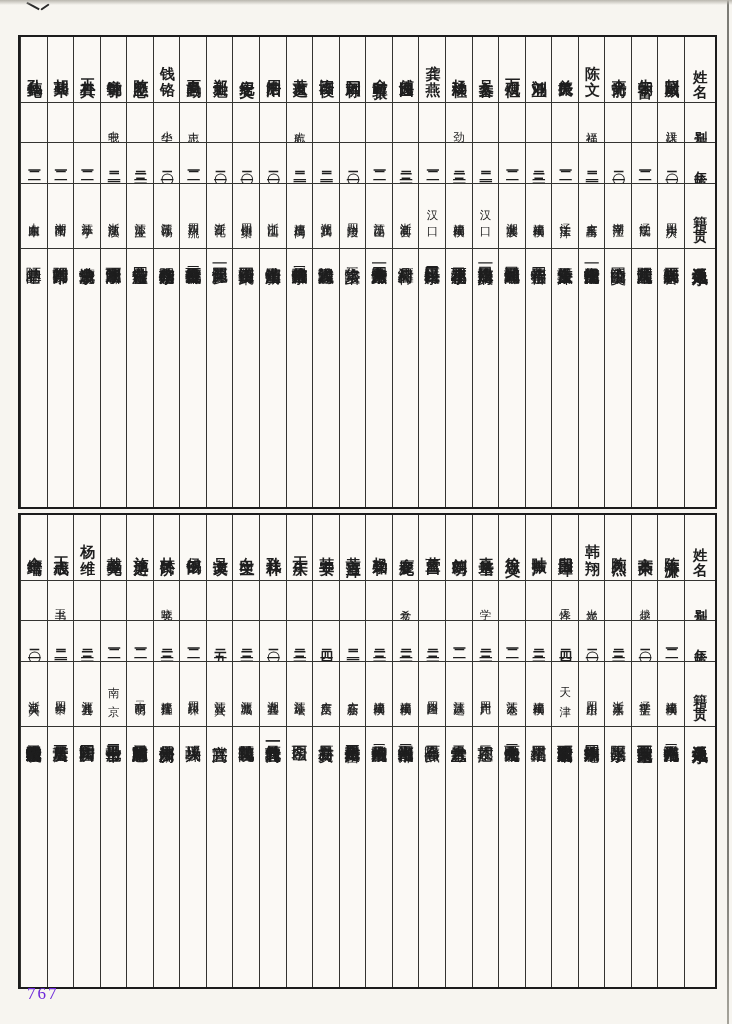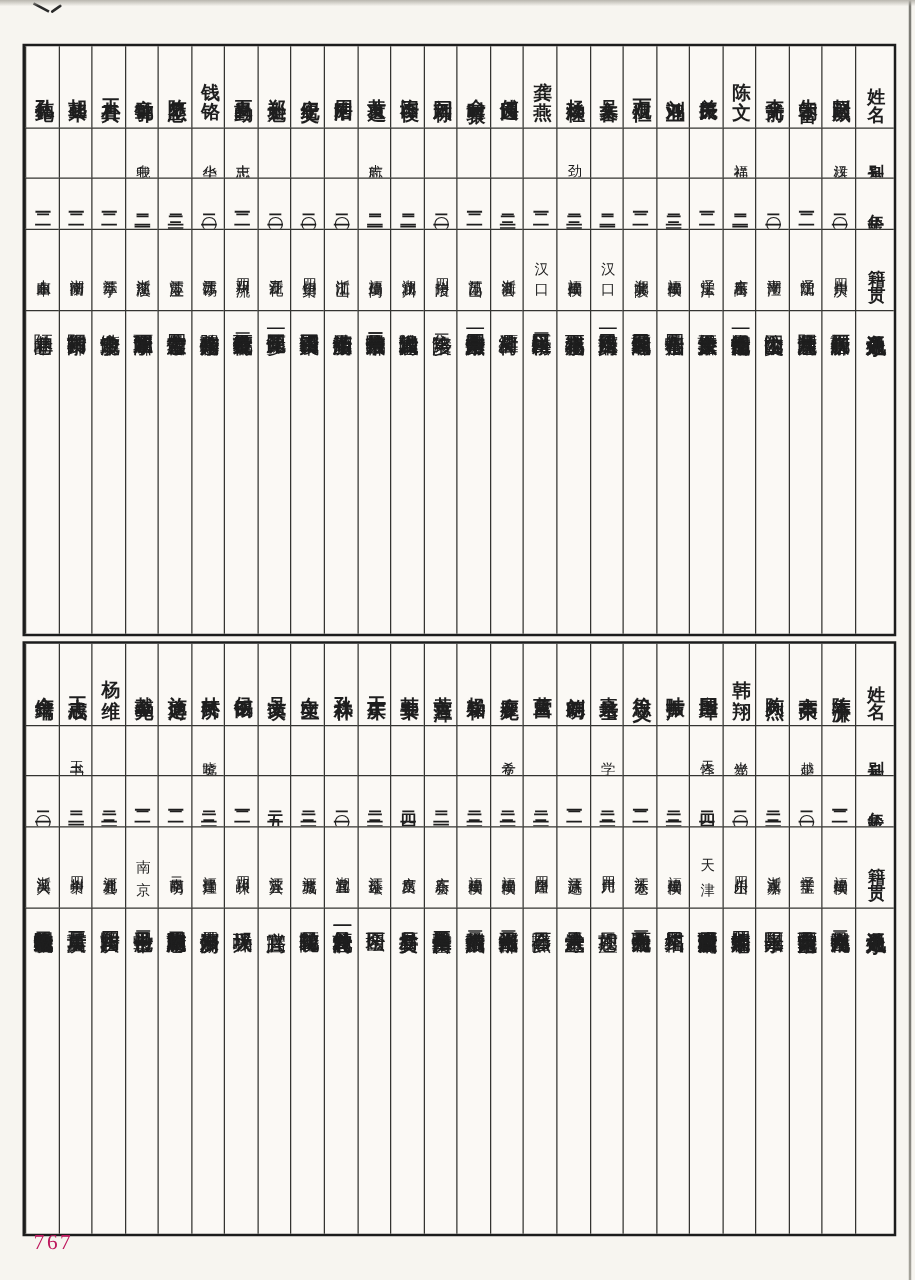--- a/index.html
+++ b/index.html
@@ -33,21 +33,21 @@
   .c-age>span{font-size:13px;letter-spacing:2px;font-weight:bold;}
   .c-native>span{font-size:11.5px;letter-spacing:1px;}
   .c-native.sp2>span{letter-spacing:1.6em;padding-top:4px;}
 
   .h-cell>span{font-weight:bold;}
   .h-name>span{font-size:14.5px;letter-spacing:13px;padding-top:4px;}
   .h-alias>span{font-size:13px;letter-spacing:2px;}
   .h-age>span{font-size:13px;letter-spacing:2px;}
   .h-native>span{font-size:14px;letter-spacing:13px;padding-top:4px;}
 
-  .page-number{position:absolute;left:27px;top:984px;font-size:17px;color:#be185d;
+  .page-number{position:absolute;left:27px;top:984px;font-size:17px;color:#6d28d9;
         letter-spacing:2px;}
 </style>
 </head>
 <body>
 
 <div class="page">
   <span class="mark mark1"></span>
   <span class="mark mark2"></span>
   <div class="edge-line"></div>
 

